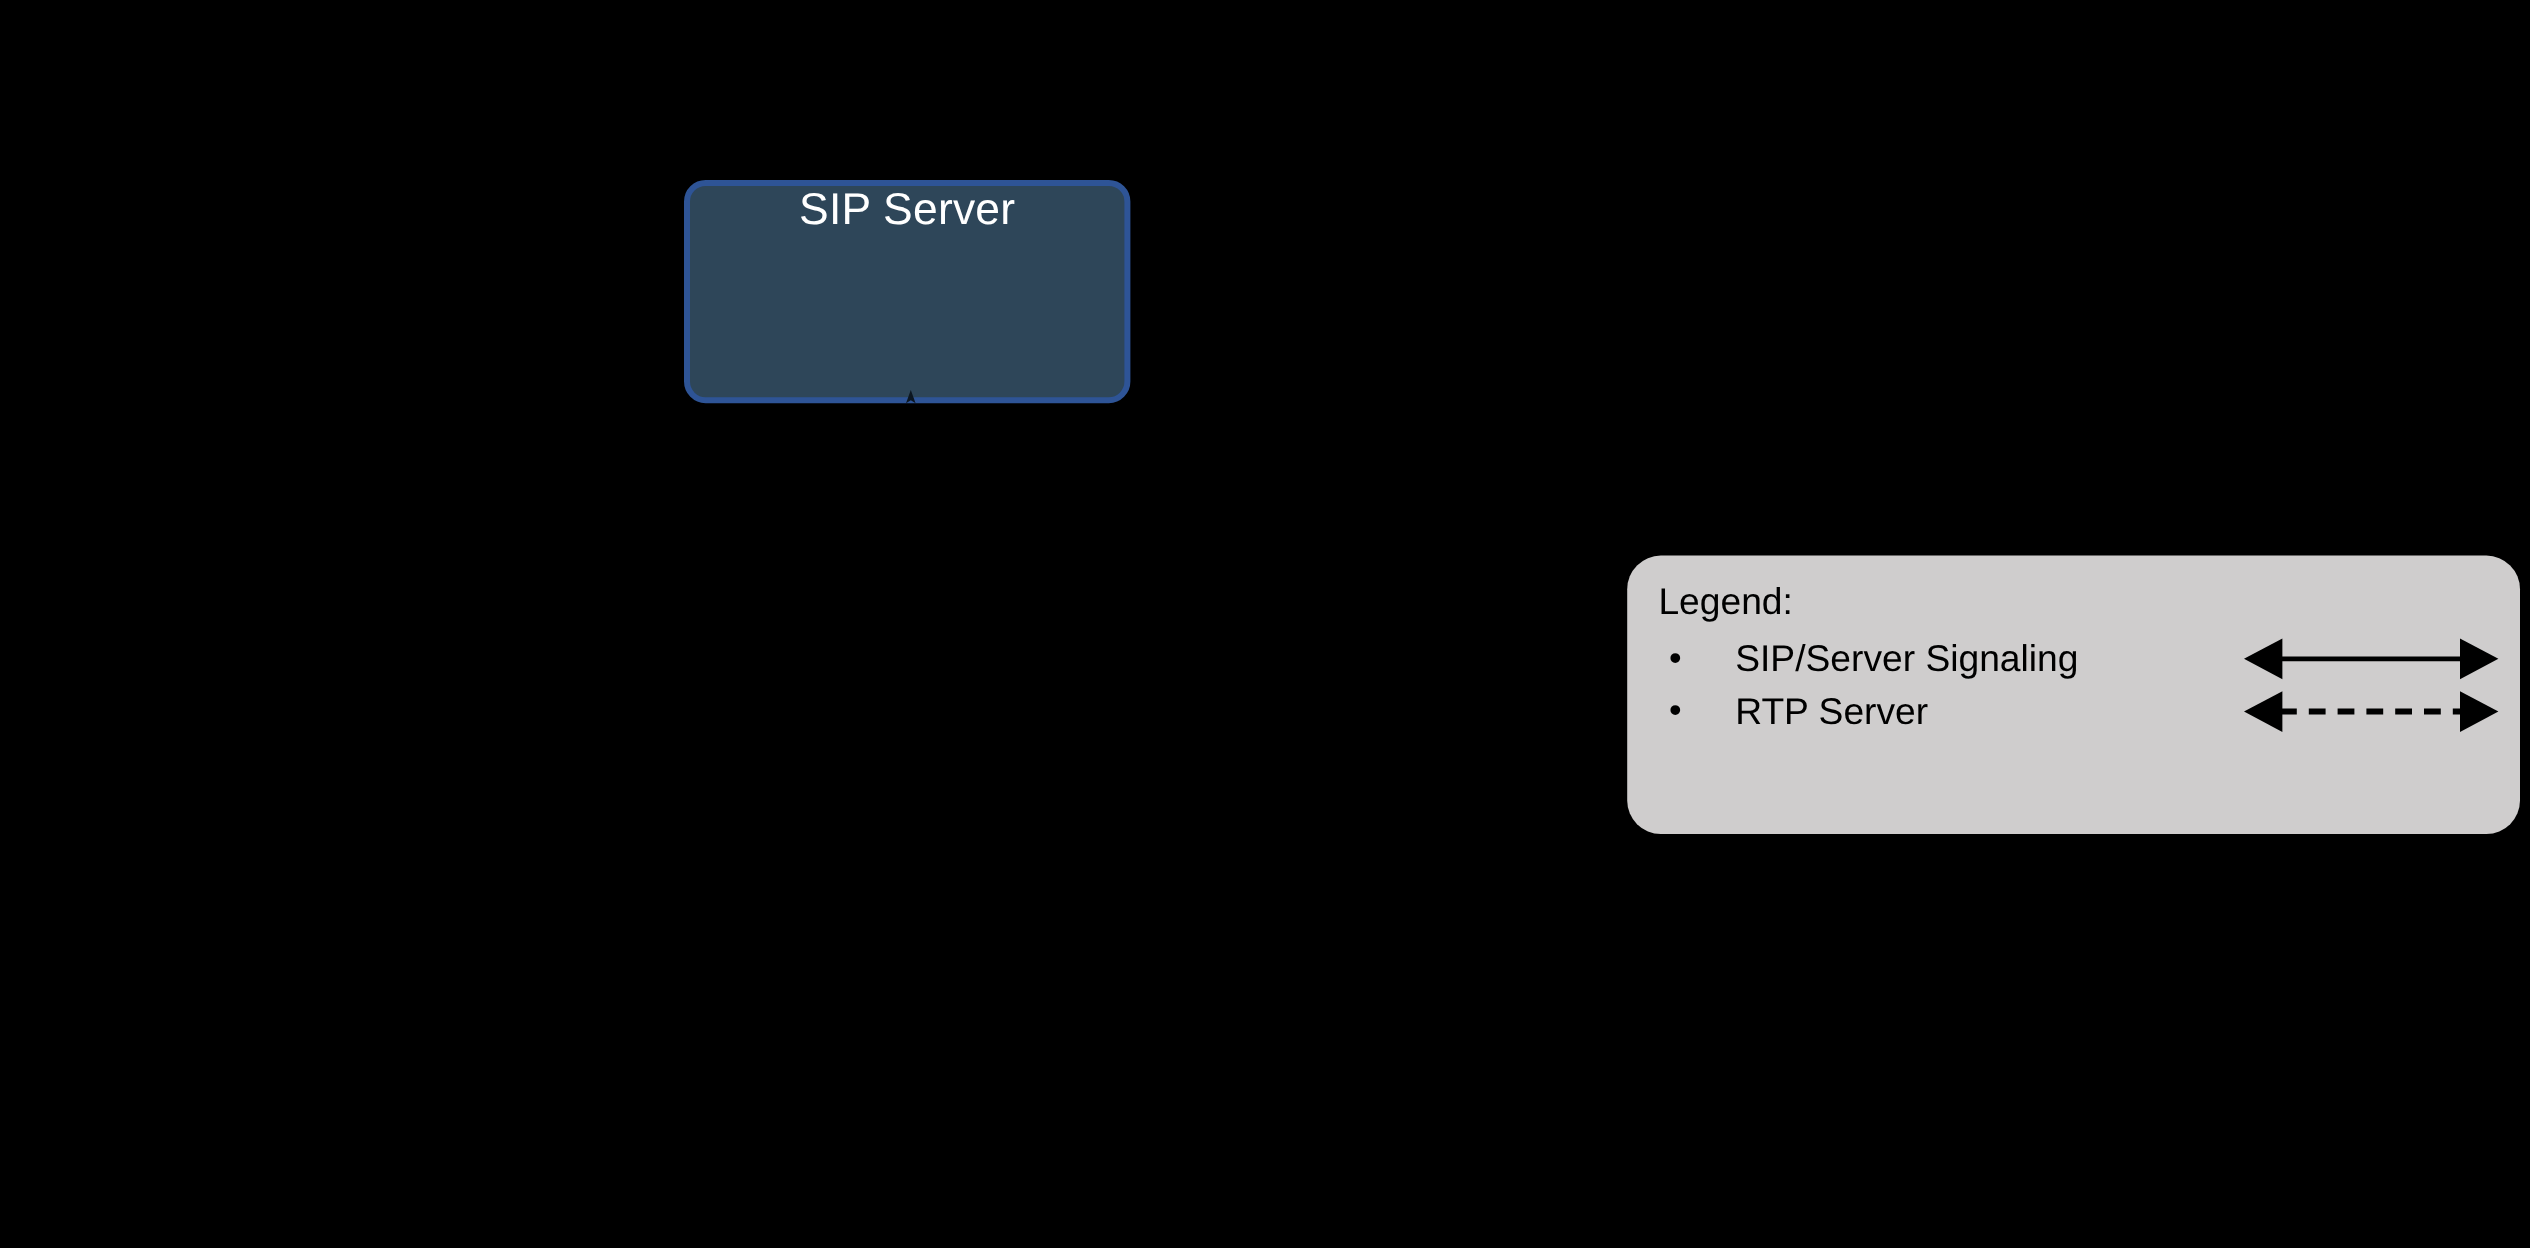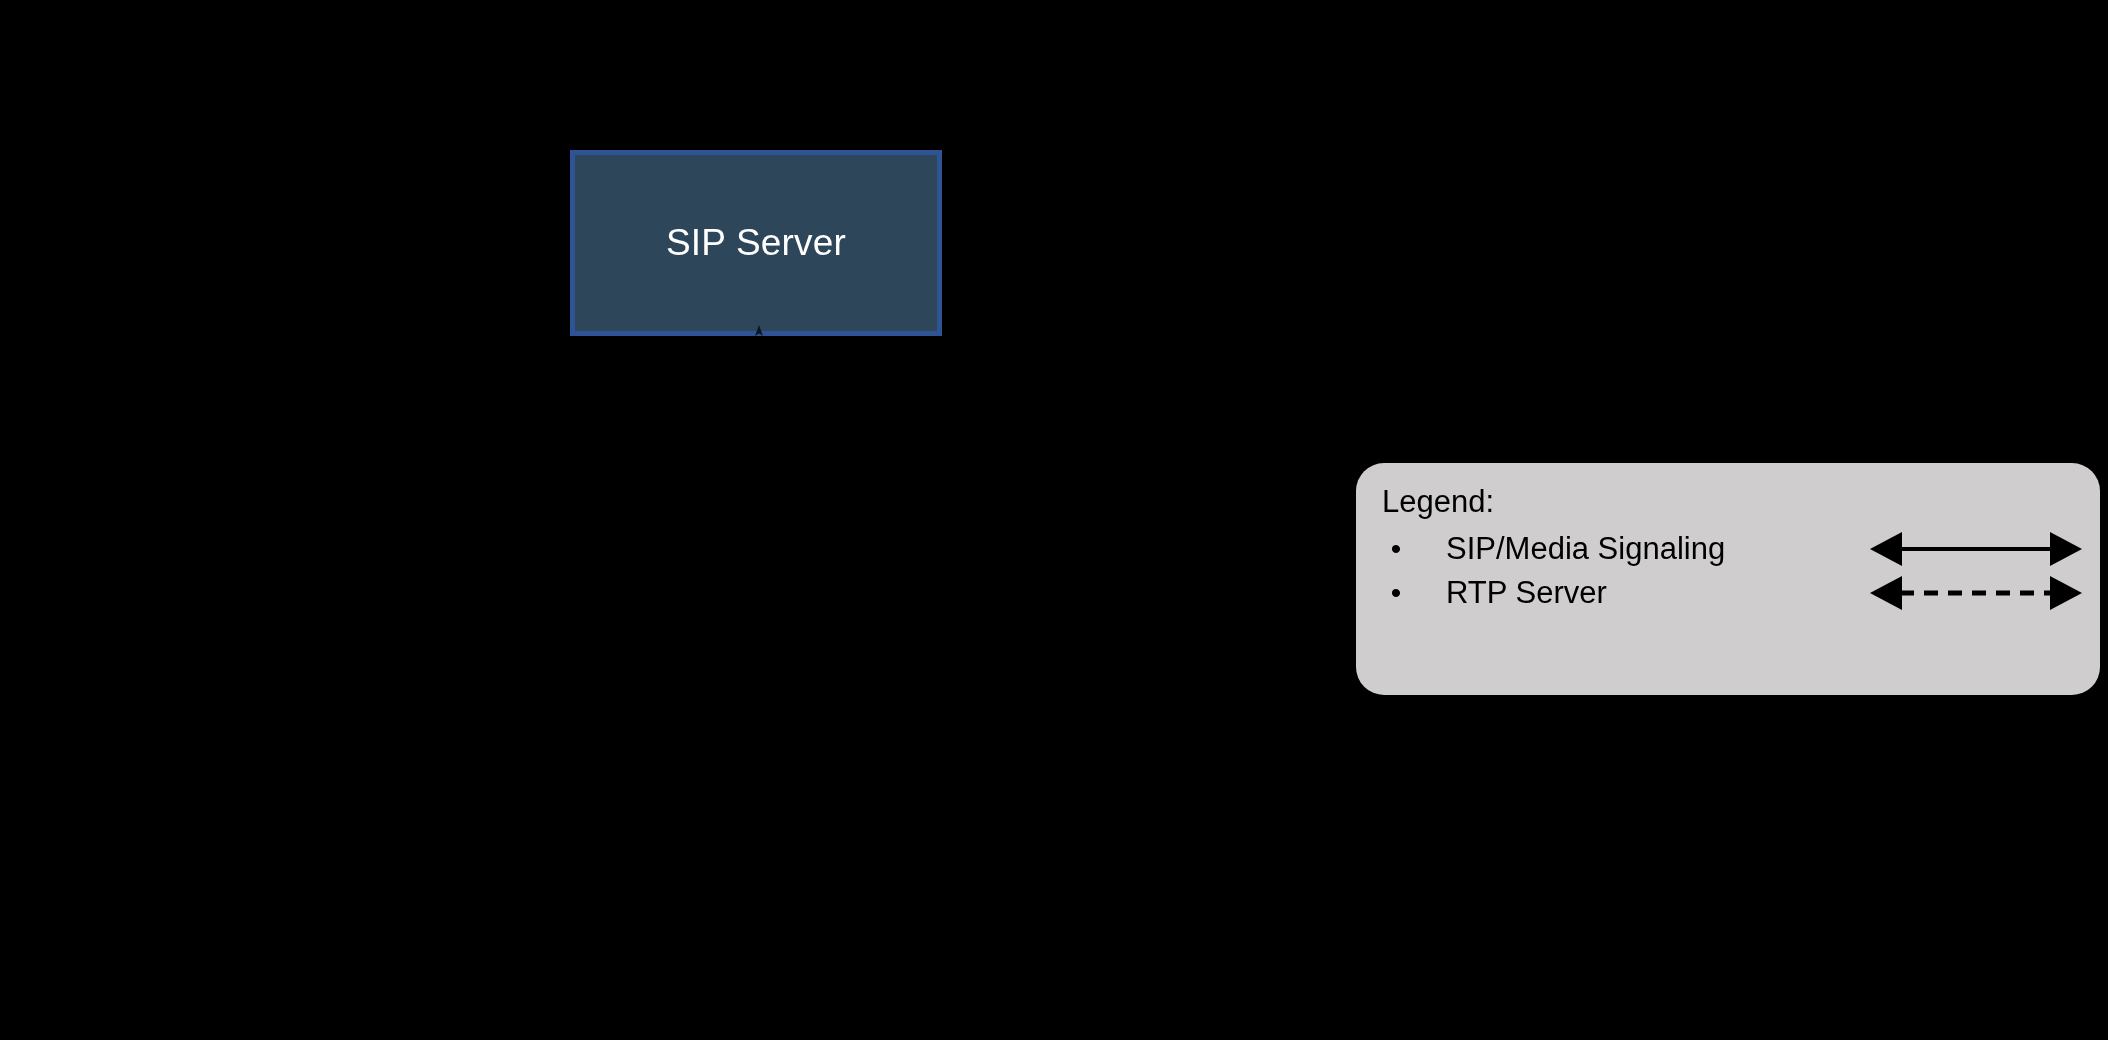--- a/index.html
+++ b/index.html
@@ -18,22 +18,22 @@
     height: 1040px;
     background: #000000;
     overflow: hidden;
   }
 
   
   .node {
     position: absolute;
     box-sizing: border-box;
     display: flex;
-    align-items: center;
     justify-content: center;
+    border-radius: 18px;
   }
 
   #sip-server-node {
     left: 570px;
     top: 150px;
     width: 372px;
     height: 186px;
     background: #2E4659;
     border: 5px solid #2E5496;
   }
@@ -136,21 +136,21 @@
       <path d="M7 0 L11 11 L7 8.5 L3 11 Z" fill="#0C1620"></path>
     </svg>
   </div>
 
   <div id="legend-box">
 
     <div id="legend-title">Legend:</div>
 
     <div class="legend-row" id="legend-row-0">
       <span class="legend-bullet">•</span>
-      <span class="legend-text">SIP/Media Signaling</span>
+      <span class="legend-text">SIP/Server Signaling</span>
       <span class="legend-arrow">
         <svg width="216" height="44" viewBox="0 0 216 44" aria-hidden="true">
           <line x1="30" y1="22" x2="186" y2="22" stroke="#000000" stroke-width="4"></line>
           <path d="M2 22 L34 5 L34 39 Z" fill="#000000"></path>
           <path d="M214 22 L182 5 L182 39 Z" fill="#000000"></path>
         </svg>
       </span>
     </div>
 
     <div class="legend-row" id="legend-row-1">

